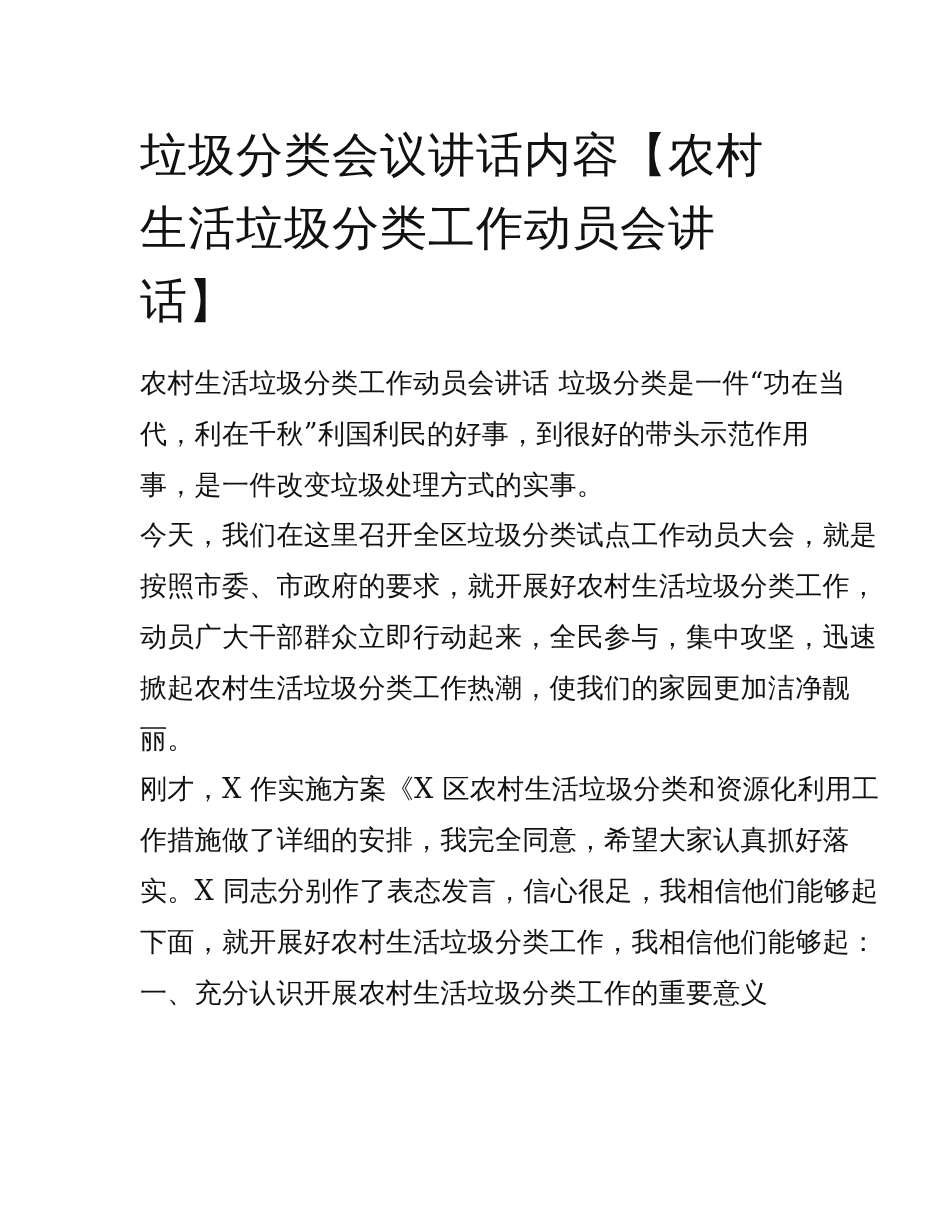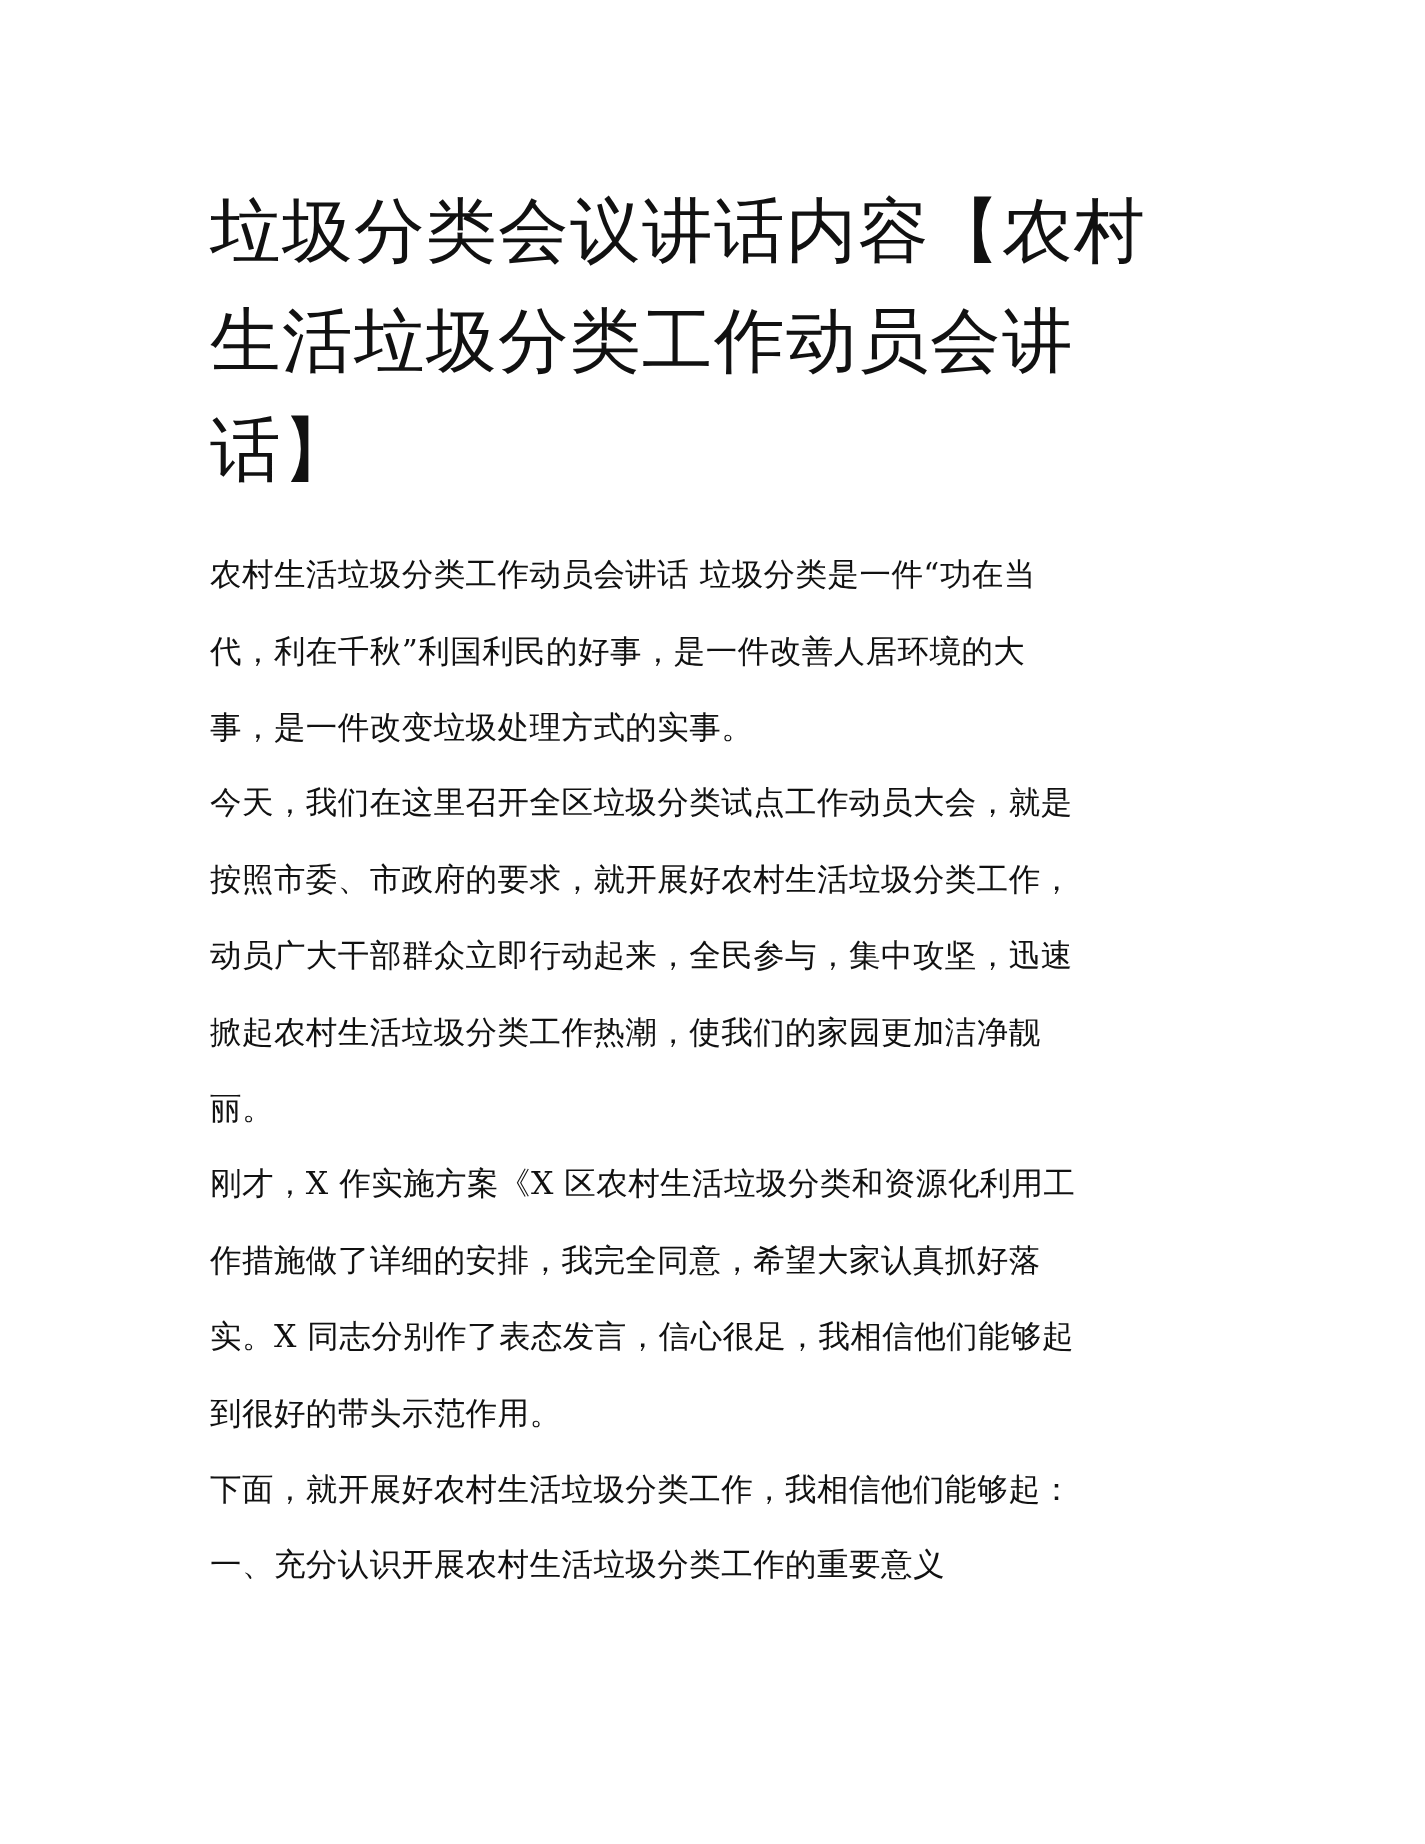--- a/index.html
+++ b/index.html
@@ -3,50 +3,49 @@
 <meta charset="utf-8">
 <style>
   html, body { margin: 0; padding: 0; background: #ffffff; }
   body { width: 950px; height: 1229px; position: relative; overflow: hidden;
          font-family: "DejaVu Serif", "Liberation Serif", serif; color: #111; }
   .page { position: absolute; left: 0; top: 0; width: 950px; height: 894px; background: #fff; }
   .title { position: absolute; left: 140px; top: 118px; width: 680px;
            font-size: 47px; line-height: 73px; letter-spacing: 1px; font-weight: normal; margin: 0; }
   .title .line { display: block; white-space: nowrap; }
   .body { position: absolute; left: 140px; top: 358px; width: 690px; }
-  .line-p { display: block; font-size: 21px; line-height: 50.8px; white-space: nowrap; letter-spacing: 0.3px; }
+  .line-p { display: block; font-size: 27px; line-height: 50.8px; white-space: nowrap; letter-spacing: 0.3px; }
 </style>
 </head>
 <body>
 
 <div class="page">
   <h1 class="title">
     <span class="line">垃圾分类会议讲话内容【农村</span>
     <span class="line">生活垃圾分类工作动员会讲</span>
     <span class="line">话】</span>
   </h1>
 
   <div class="body">
     <div>
       <span class="line-p">农村生活垃圾分类工作动员会讲话 垃圾分类是一件“功在当</span>
-      <span class="line-p">代，利在千秋”利国利民的好事，是一件改善人居环境的大</span>
+      <span class="line-p">代，利在千秋”利国利民的好事，到很好的带头示范作用</span>
       <span class="line-p">事，是一件改变垃圾处理方式的实事。</span>
     </div>
     <div>
       <span class="line-p">今天，我们在这里召开全区垃圾分类试点工作动员大会，就是</span>
       <span class="line-p">按照市委、市政府的要求，就开展好农村生活垃圾分类工作，</span>
       <span class="line-p">动员广大干部群众立即行动起来，全民参与，集中攻坚，迅速</span>
       <span class="line-p">掀起农村生活垃圾分类工作热潮，使我们的家园更加洁净靓</span>
       <span class="line-p">丽。</span>
     </div>
     <div>
       <span class="line-p">刚才，X 作实施方案《X 区农村生活垃圾分类和资源化利用工</span>
       <span class="line-p">作措施做了详细的安排，我完全同意，希望大家认真抓好落</span>
       <span class="line-p">实。X 同志分别作了表态发言，信心很足，我相信他们能够起</span>
-      <span class="line-p">到很好的带头示范作用。</span>
     </div>
     <div>
       <span class="line-p">下面，就开展好农村生活垃圾分类工作，我相信他们能够起：</span>
     </div>
     <div>
       <span class="line-p">一、充分认识开展农村生活垃圾分类工作的重要意义</span>
     </div>
   </div>
 </div>
 

